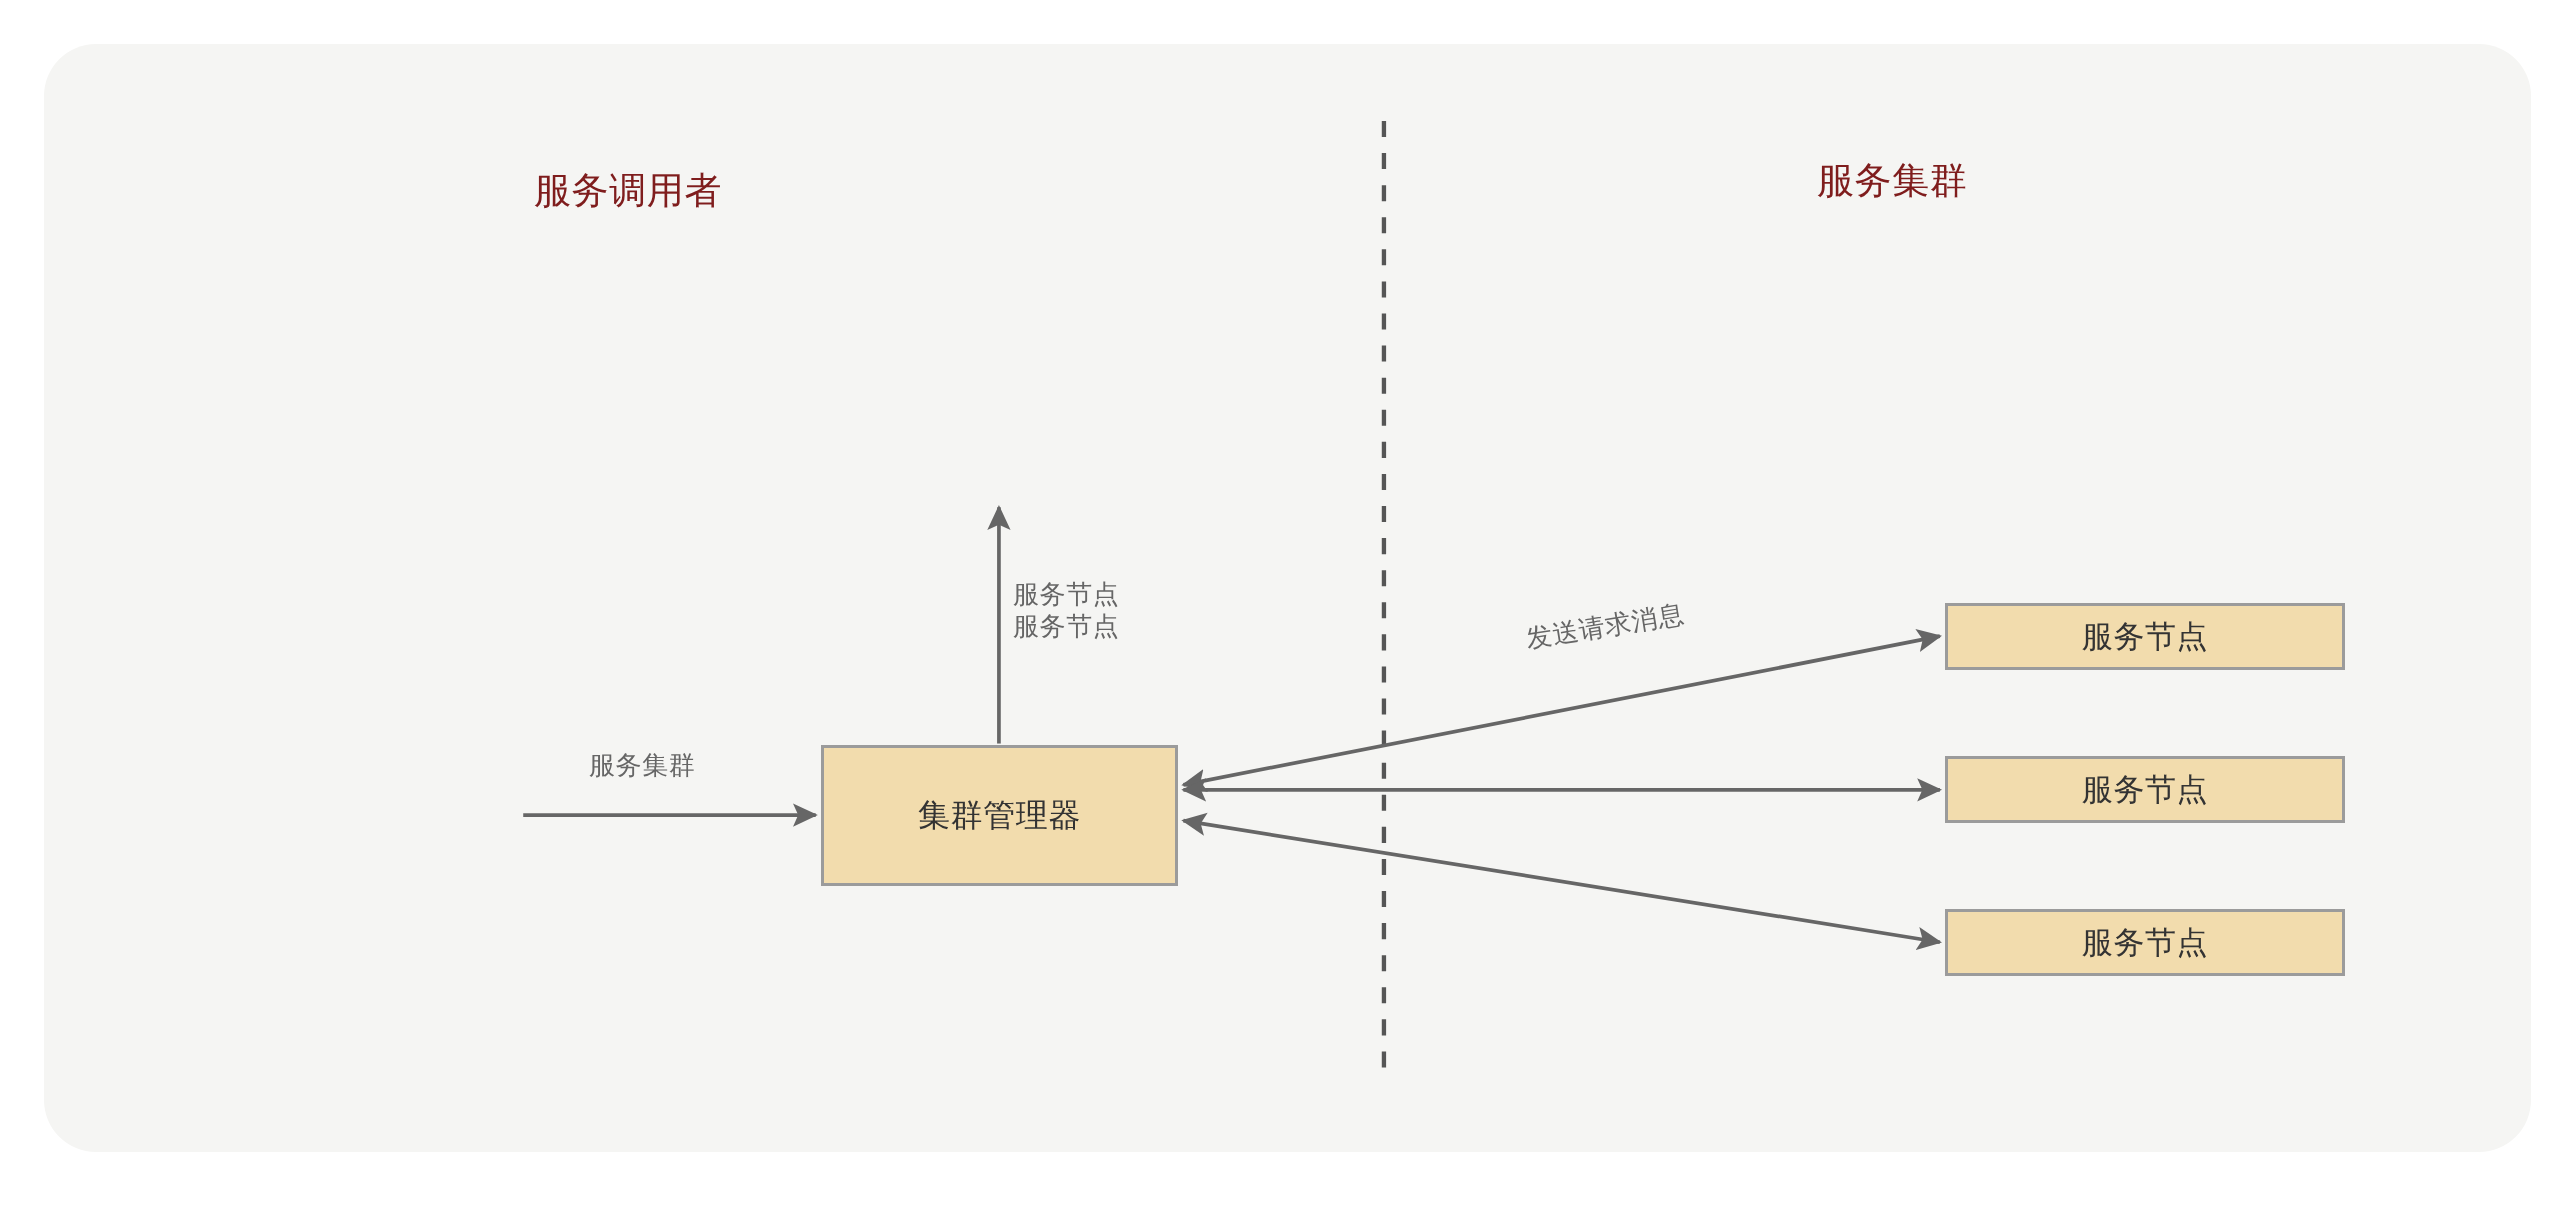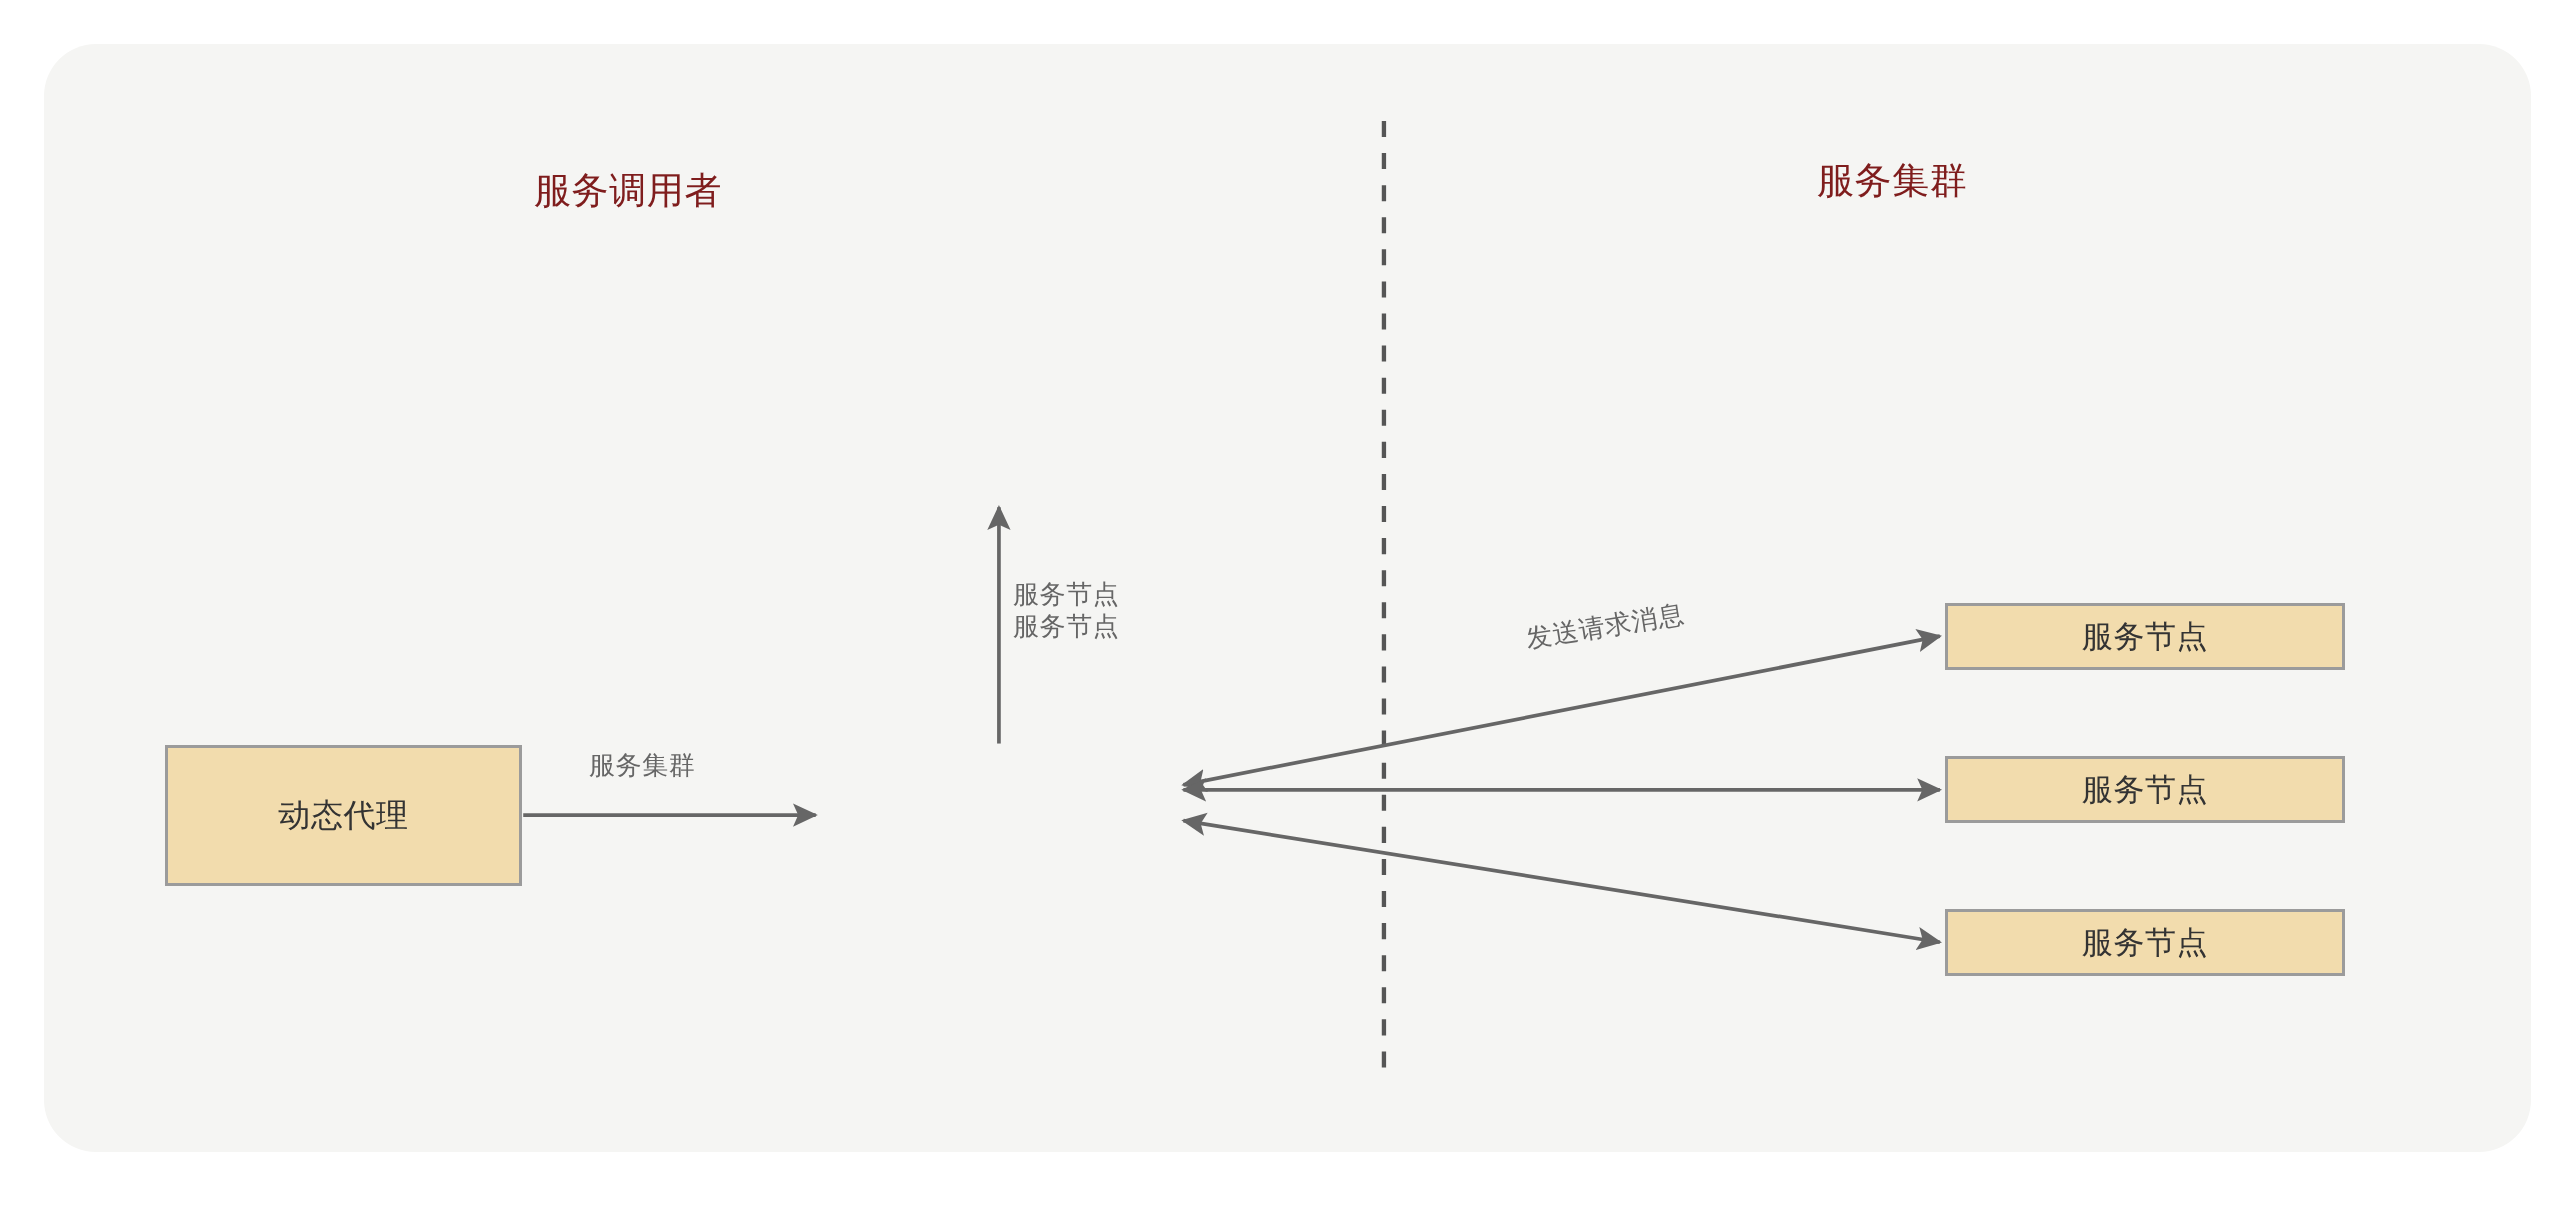--- a/index.html
+++ b/index.html
@@ -104,22 +104,22 @@
 
     <line x1="1918" y1="1280" x2="3144" y2="1280" stroke="#666666" stroke-width="6" marker-start="url(#ah)" marker-end="url(#ah)"></line>
 
     <line x1="1918" y1="1330" x2="3144" y2="1527" stroke="#666666" stroke-width="6" marker-start="url(#ah)" marker-end="url(#ah)"></line>
   </svg>
 
   <div class="section-title" id="title-caller">服务调用者</div>
   <div class="section-title" id="title-cluster">服务集群</div>
 
 
-  <div class="node-box" id="box-proxy">动态代理</div>
 
+  <div class="node-box" id="box-cluster">集群管理器</div>
 
   <div class="node-box small" id="box-node-1">服务节点</div>
 
   <div class="node-box small" id="box-node-2">服务节点</div>
 
   <div class="node-box small" id="box-node-3">服务节点</div>
 
   <div class="edge-label" id="label-request">服务集群</div>
 
   <div class="edge-label" id="label-select">

